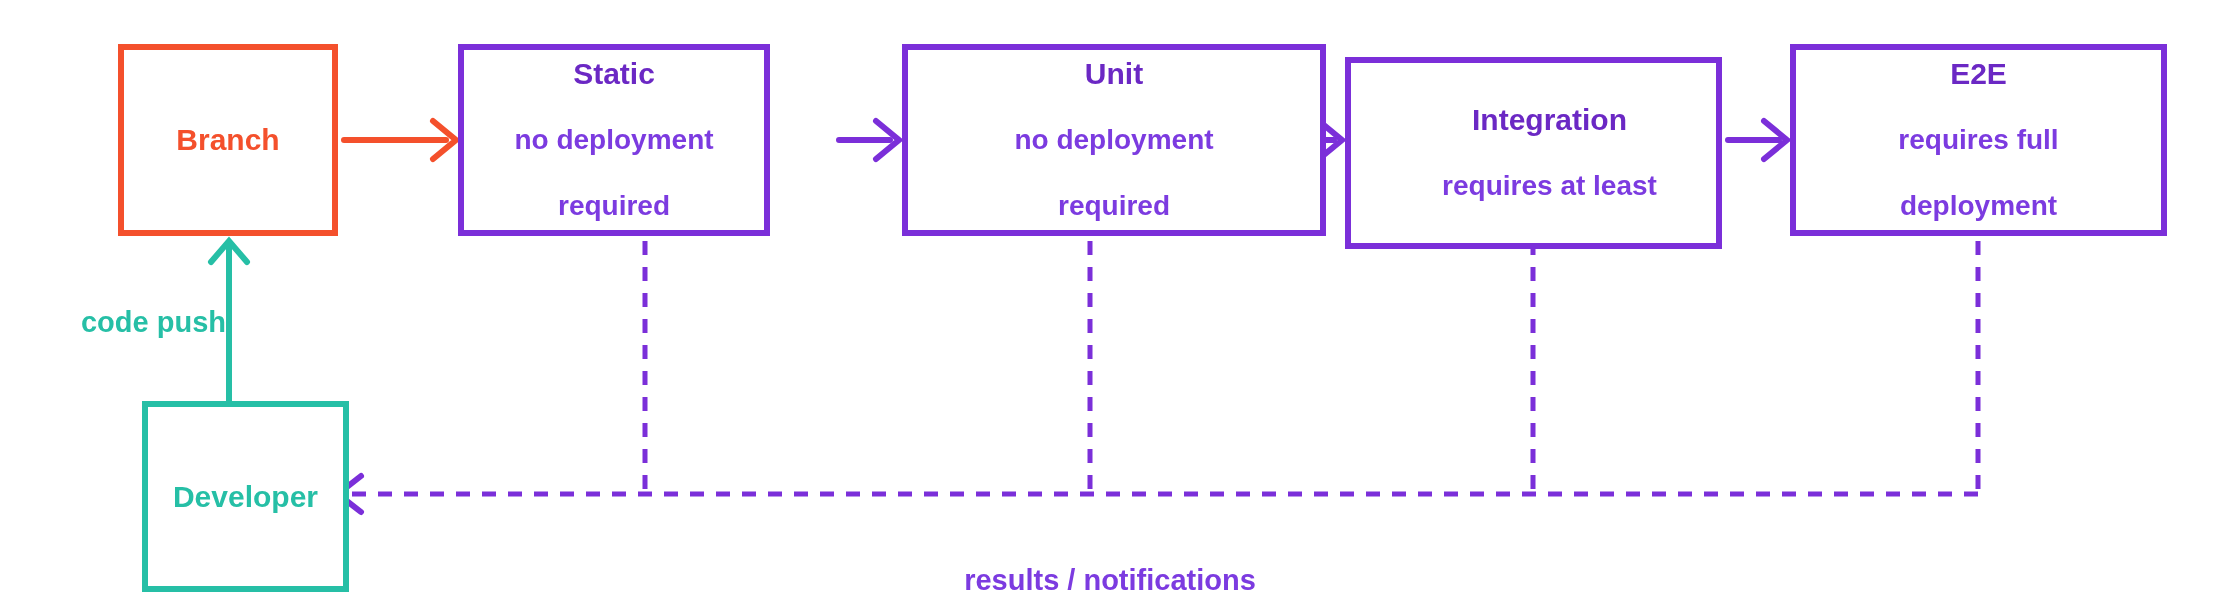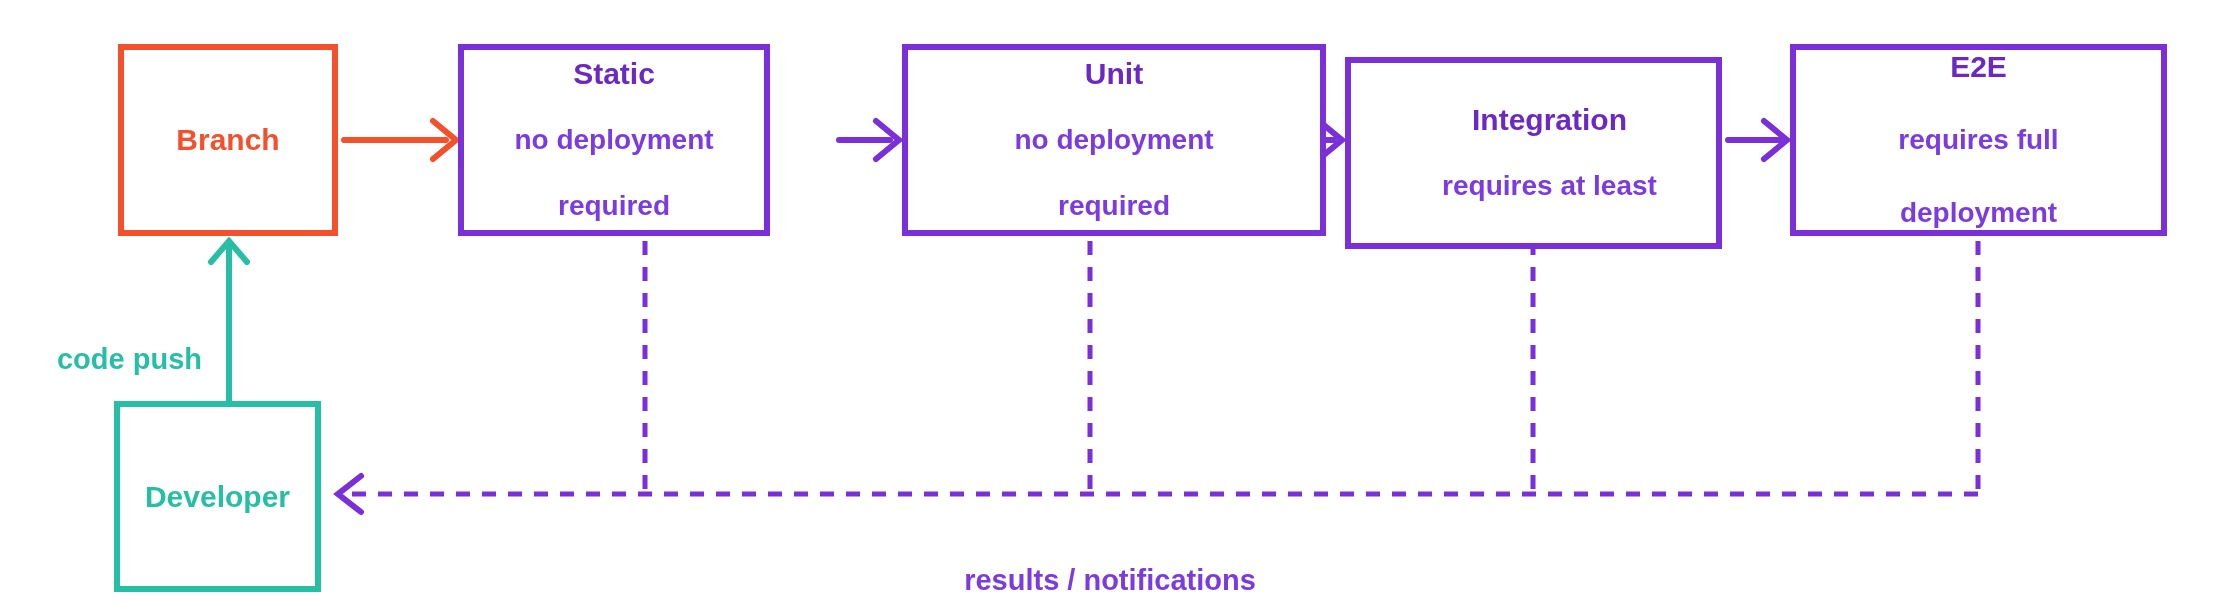--- a/index.html
+++ b/index.html
@@ -40,36 +40,35 @@
     font-weight: 600;
     line-height: 38px;
     color: var(--purple_body);
     margin-top: 28px;
   }
   #node-branch   { left: 118px;  top: 44px;  width: 220px; height: 192px; border-color: var(--orange); }
   #node-branch .title { color: var(--orange); }
   #node-static      { left: 458px;  top: 44px; width: 312px; height: 192px; }
   #node-unit        { left: 902px;  top: 44px; width: 424px; height: 192px; }
   #node-integration { left: 1345px; top: 57px; width: 377px; height: 192px; padding-left: 32px; }
-  #node-e2e         { left: 1790px; top: 44px; width: 377px; height: 192px; gap: 7px; }
-  #node-developer   { left: 114px;  top: 401px; width: 207px; height: 191px; border-color: var(--teal); }
+  #node-e2e         { left: 1790px; top: 44px; width: 377px; height: 192px; }
+  #node-developer   { left: 142px;  top: 401px; width: 207px; height: 191px; border-color: var(--teal); }
   #node-developer .title { color: var(--teal); }
 
   .edge-label {
     position: absolute;
     font-weight: 600;
     font-size: 29px;
   }
   #label-code-push {
-    left: 50px;
+    left: 74px;
     top: 306px;
     width: 152px;
     text-align: right;
     color: var(--teal);
-    margin-top: 37px;
   }
   #label-results {
     left: 945px;
     top: 524px;
     width: 330px;
     text-align: center;
     color: var(--purple_body);
     margin-top: 40px;
   }
   #edges-svg {

